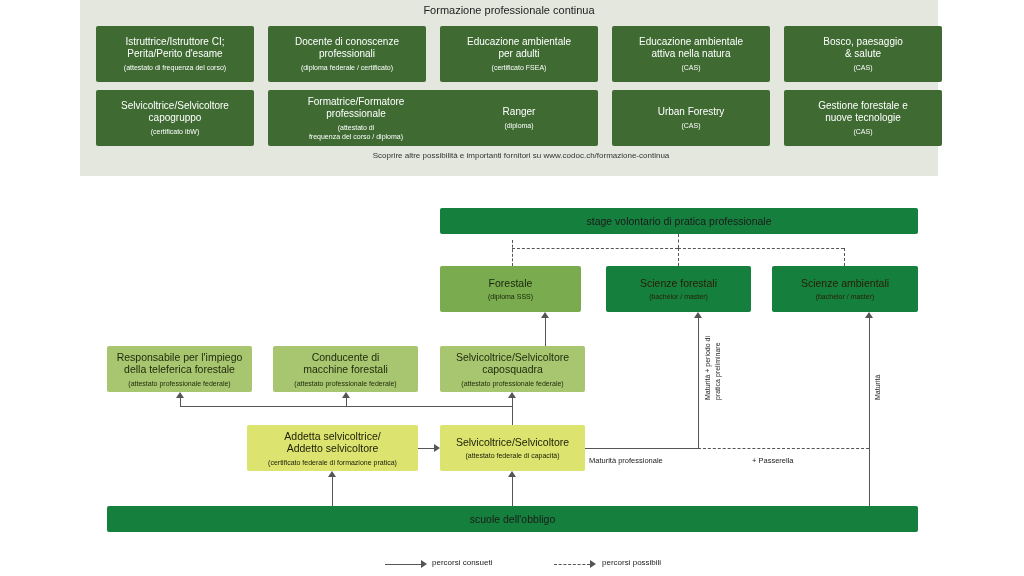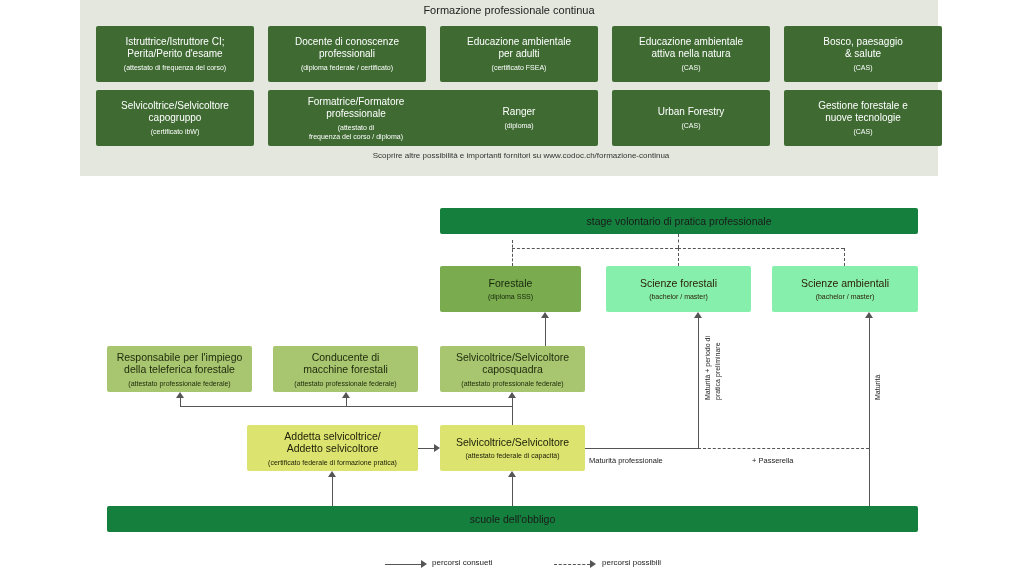--- a/index.html
+++ b/index.html
@@ -102,21 +102,21 @@
   }
   .green-mid {
     background: #a8c56f;
     color: #1d2a0c;
   }
   .green-light {
     background: #dce36f;
     color: #20230a;
   }
   .ochre {
-    background: #86efac;
+    background: #15803d;
     color: #2a1c03;
   }
   
   .ln {
     position: absolute;
     background: #555;
   }
   .h { height: 1px; }
   .v { width: 1px; }
   .dash-h {

